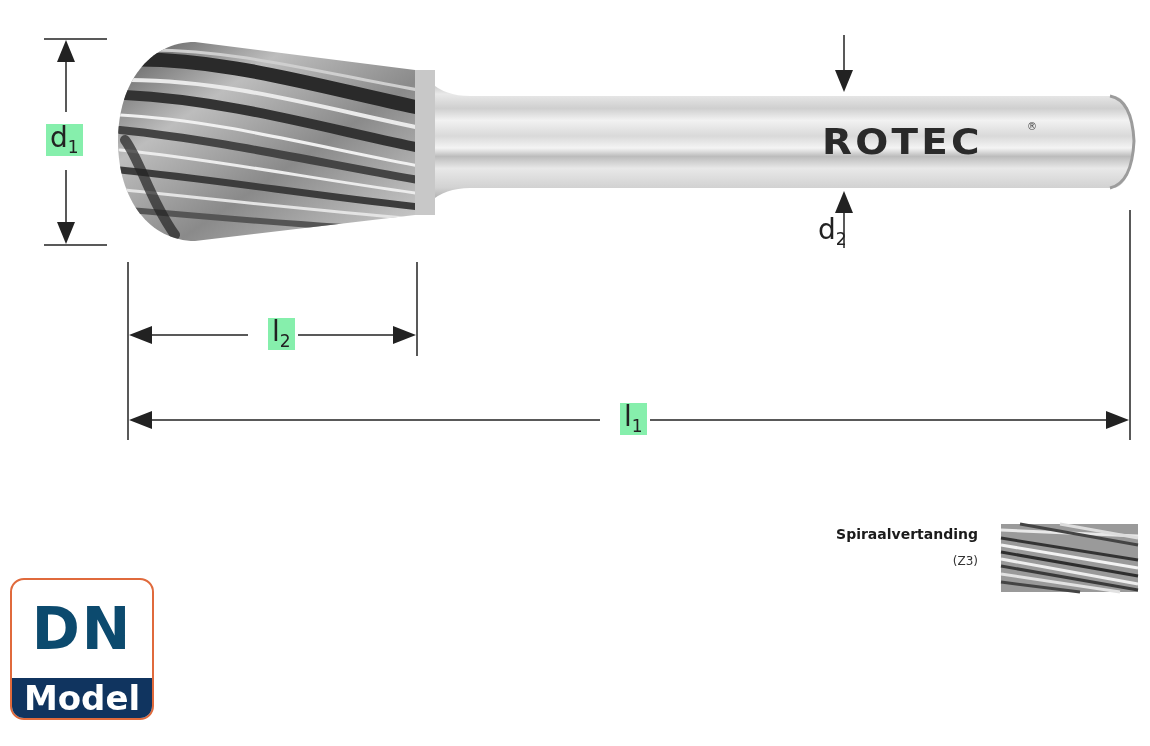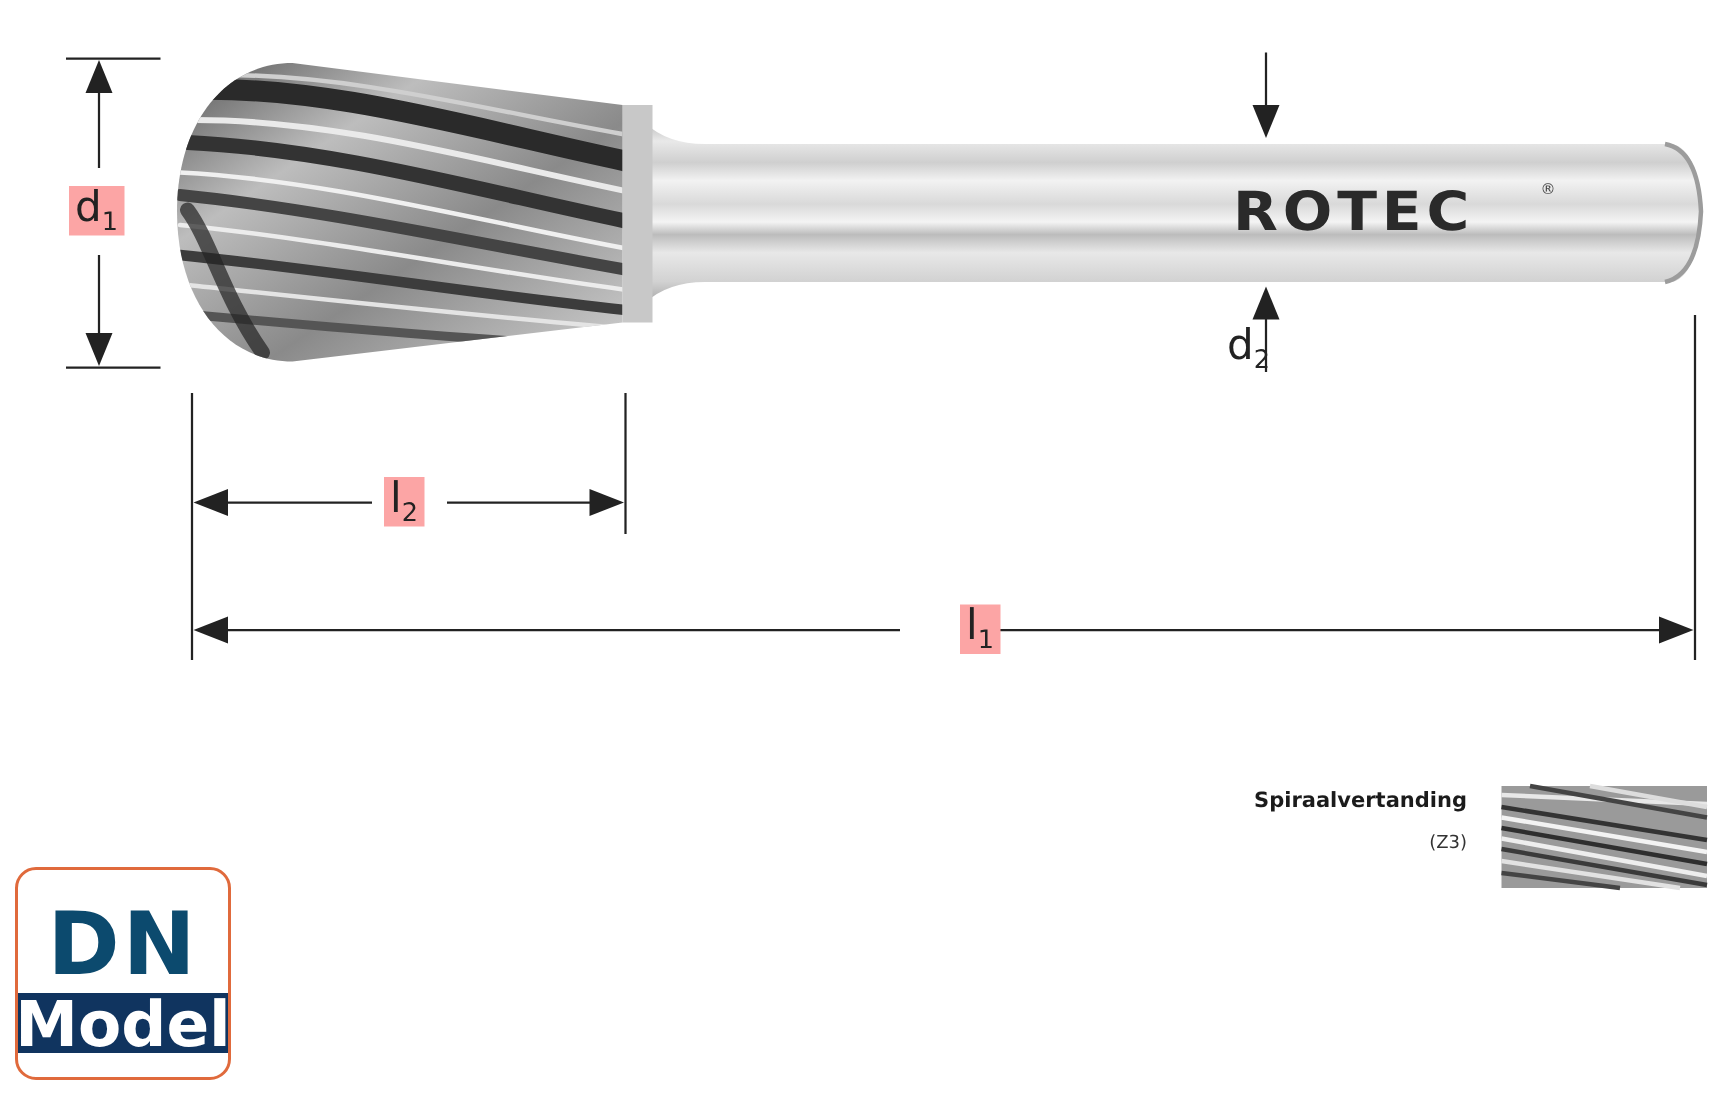--- a/index.html
+++ b/index.html
@@ -1,25 +1,25 @@
 <!DOCTYPE html>
 <html><head>
 <meta charset="utf-8">
 <style>
   html, body { margin:0; padding:0; background:#ffffff; }
   body { width:1150px; height:746px; position:relative; overflow:hidden; font-family:"DejaVu Sans", sans-serif; color:#222; }
   .abs { position:absolute; }
   svg.diagram { position:absolute; left:0; top:0; }
-  .dim-label { position:absolute; font-family:"DejaVu Sans", sans-serif; font-size:28px; color:#222; line-height:1; background:#fca5a5; padding:0 4px; }
+  .dim-label { position:absolute; font-family:"DejaVu Sans", sans-serif; font-size:28px; color:#222; line-height:1; background:#86efac; padding:0 4px; }
   .dim-label sub { font-size:17px; vertical-align:-6px; }
   .legend-title { position:absolute; right:172px; top:526px; font-size:14px; font-weight:bold; color:#1b1b1b; text-align:right; white-space:nowrap; }
   .legend-sub { position:absolute; right:172px; top:554px; font-size:12px; color:#333; text-align:right; }
   .badge { position:absolute; left:10px; top:578px; width:144px; height:142px; border:2px solid #e06a3c; border-radius:14px; overflow:hidden; background:#fff; box-sizing:border-box; }
   .badge-top { height:98px; display:flex; align-items:center; justify-content:center; font-family:"DejaVu Sans", sans-serif; font-weight:bold; font-size:58px; color:#0c4a6e; letter-spacing:2px; }
-  .badge-bottom { position:absolute; left:0; right:0; bottom:16px; height:40px; background:#10345f; color:#fff; display:flex; align-items:center; justify-content:center; font-family:"DejaVu Sans", sans-serif; font-weight:bold; font-size:42px; }
+  .badge-bottom { position:absolute; left:0; right:0; bottom:0; height:40px; background:#10345f; color:#fff; display:flex; align-items:center; justify-content:center; font-family:"DejaVu Sans", sans-serif; font-weight:bold; font-size:34px; }
   .brand { position:absolute; left:822px; top:124px; font-family:"DejaVu Sans", sans-serif; font-weight:bold; font-size:36px; letter-spacing:3px; color:#2a2a2a; line-height:1; transform:scaleX(1.08); transform-origin:left; }
   .brand-reg { position:absolute; left:1027px; top:121px; font-size:10px; color:#444; }
 </style>
 </head>
 <body>
 
 <svg class="diagram" width="1150" height="746" viewBox="0 0 1150 746">
   <defs>
     <linearGradient id="shank" x1="0" y1="0" x2="0" y2="1">
       <stop offset="0" stop-color="#bfbfbf"></stop>
@@ -117,22 +117,22 @@
       <line x1="1060" y1="524" x2="1138" y2="538" stroke="#ddd"></line>
     </g>
   </g>
 </svg>
 
 <div class="brand">ROTEC</div>
 <div class="brand-reg abs">®</div>
 
 <div class="dim-label" style="left:46px; top:124px;"><span>d</span><sub>1</sub></div>
 <div class="dim-label" style="left:802px; top:216px; background:transparent;margin-left:12px;"><span>d</span><sub>2</sub></div>
-<div class="dim-label" style="left:256px; top:318px;"><span>l</span><sub>2</sub></div>
-<div class="dim-label" style="left:640px; top:403px;"><span>l</span><sub>1</sub></div>
+<div class="dim-label" style="left:268px; top:318px;"><span>l</span><sub>2</sub></div>
+<div class="dim-label" style="left:620px; top:403px;"><span>l</span><sub>1</sub></div>
 
 <div class="legend-title">Spiraalvertanding</div>
 <div class="legend-sub">(Z3)</div>
 
 <div class="badge">
   <div class="badge-top">DN</div>
   <div class="badge-bottom">Model</div>
 </div>
 
 </body></html>

